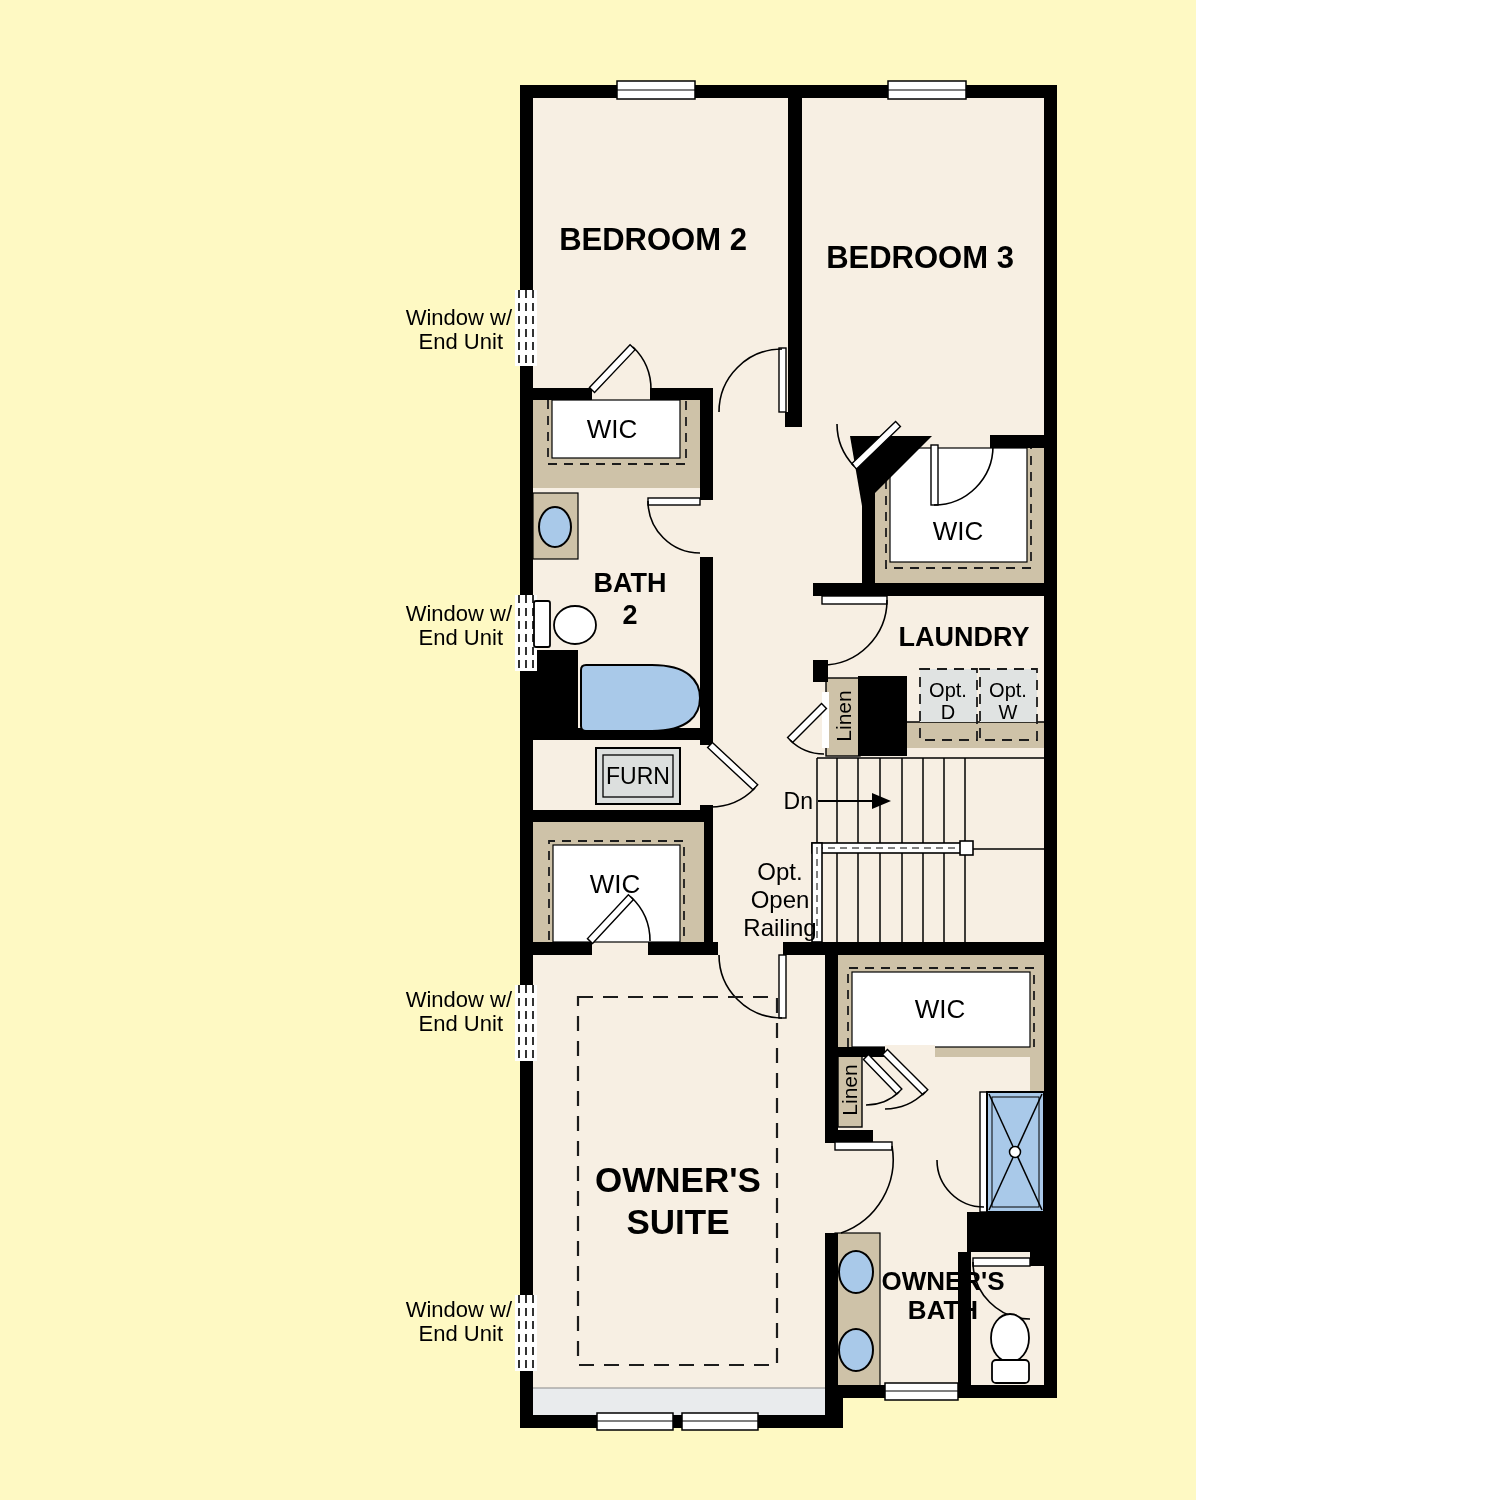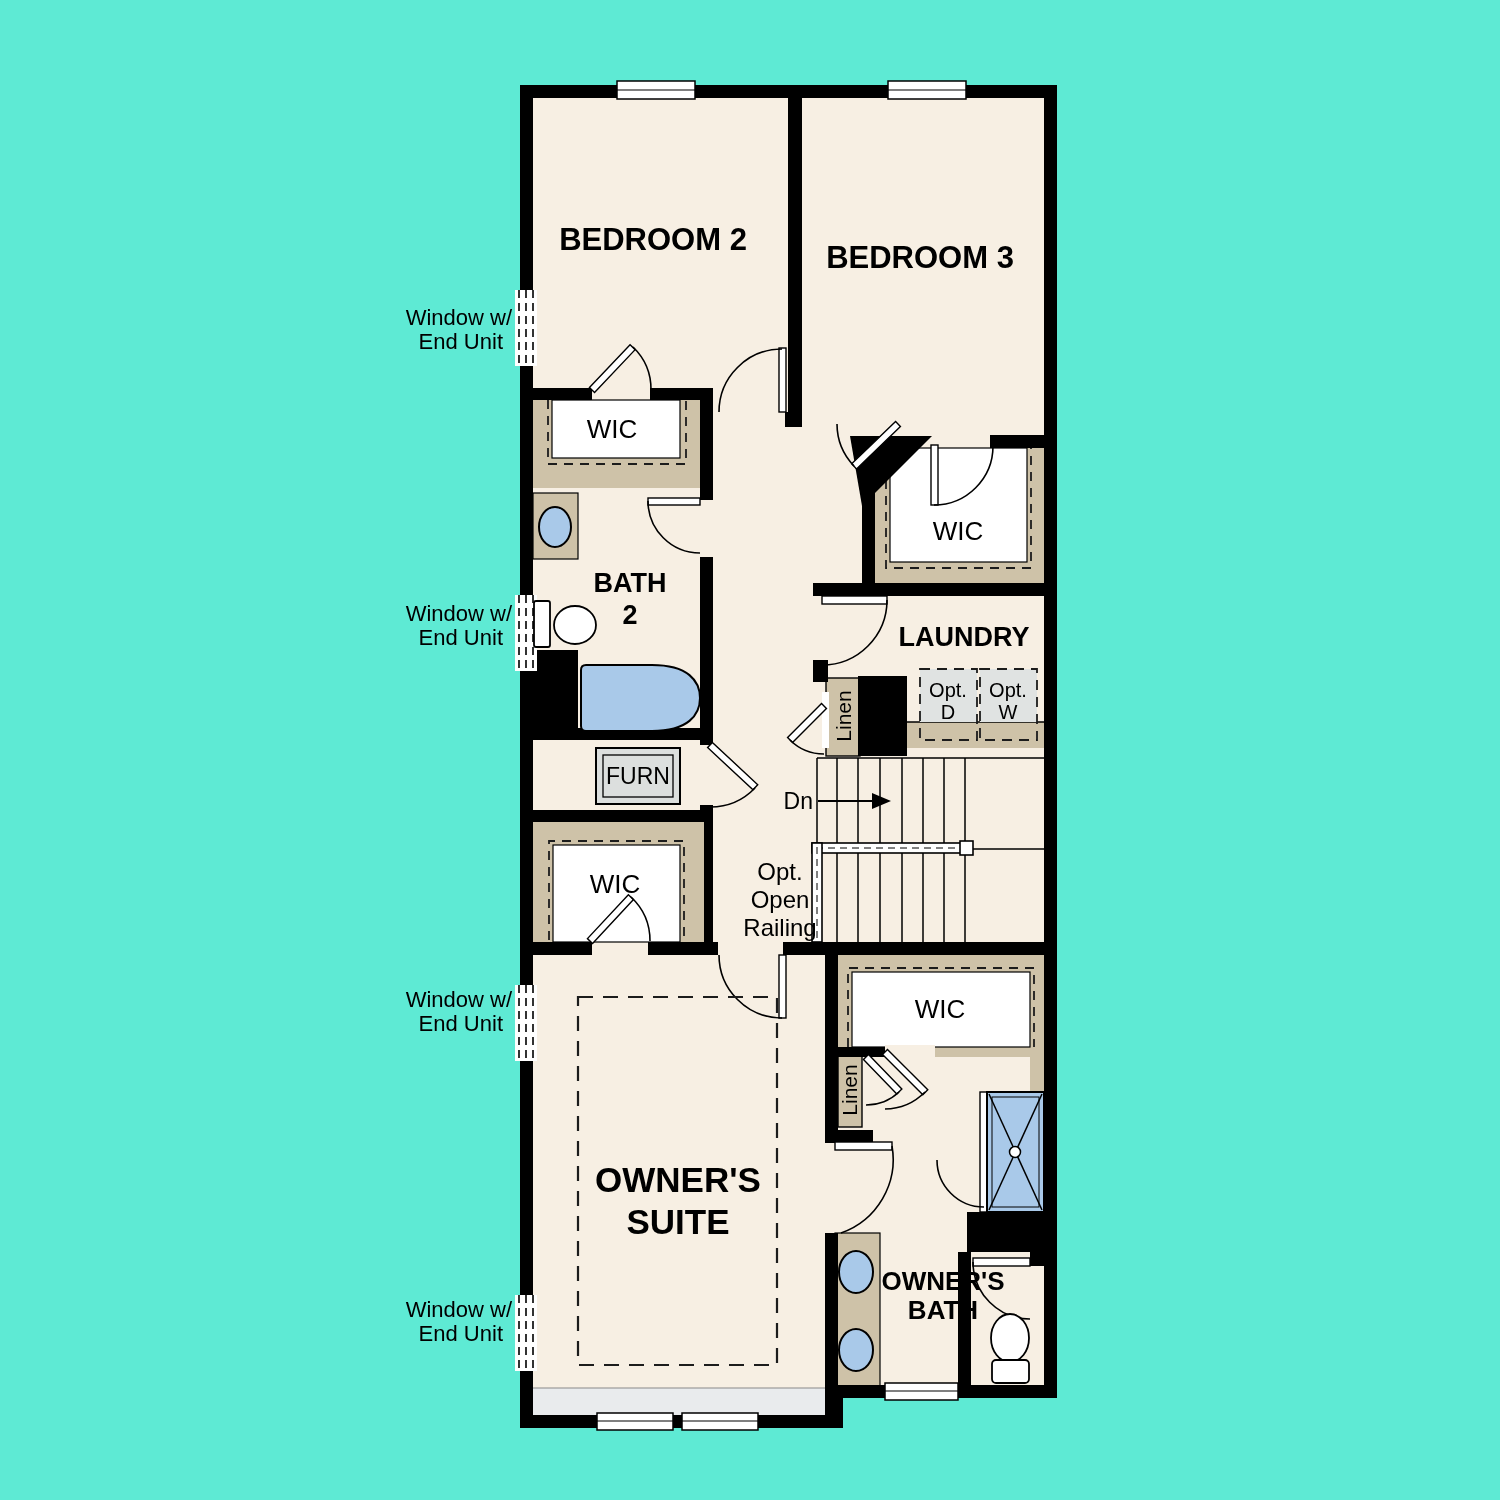--- a/index.html
+++ b/index.html
@@ -1,16 +1,16 @@
 <!DOCTYPE html>
 <html><head>
 <meta charset="utf-8">
 <style>
   html,body{margin:0;padding:0;background:#fff;}
-  .stage{position:relative;width:1500px;height:1500px;background:#5eead4;overflow:hidden;}
+  .stage{position:relative;width:1196px;height:1500px;background:#fef9c3;overflow:hidden;}
   svg{display:block;}
   text{font-family:"Liberation Sans","DejaVu Sans",sans-serif;fill:#000;}
   .room-label{font-weight:bold;}
   .wall{fill:#000;}
   .tan{fill:#cec2a8;}
   .floor{fill:#f7efe3;}
   .cfloor{fill:#f7efe3;}
   .white{fill:#fff;}
   .blue{fill:#a9c9e9;stroke:#000;stroke-width:2;}
   .leaf{fill:#fff;stroke:#000;stroke-width:1.4;}

